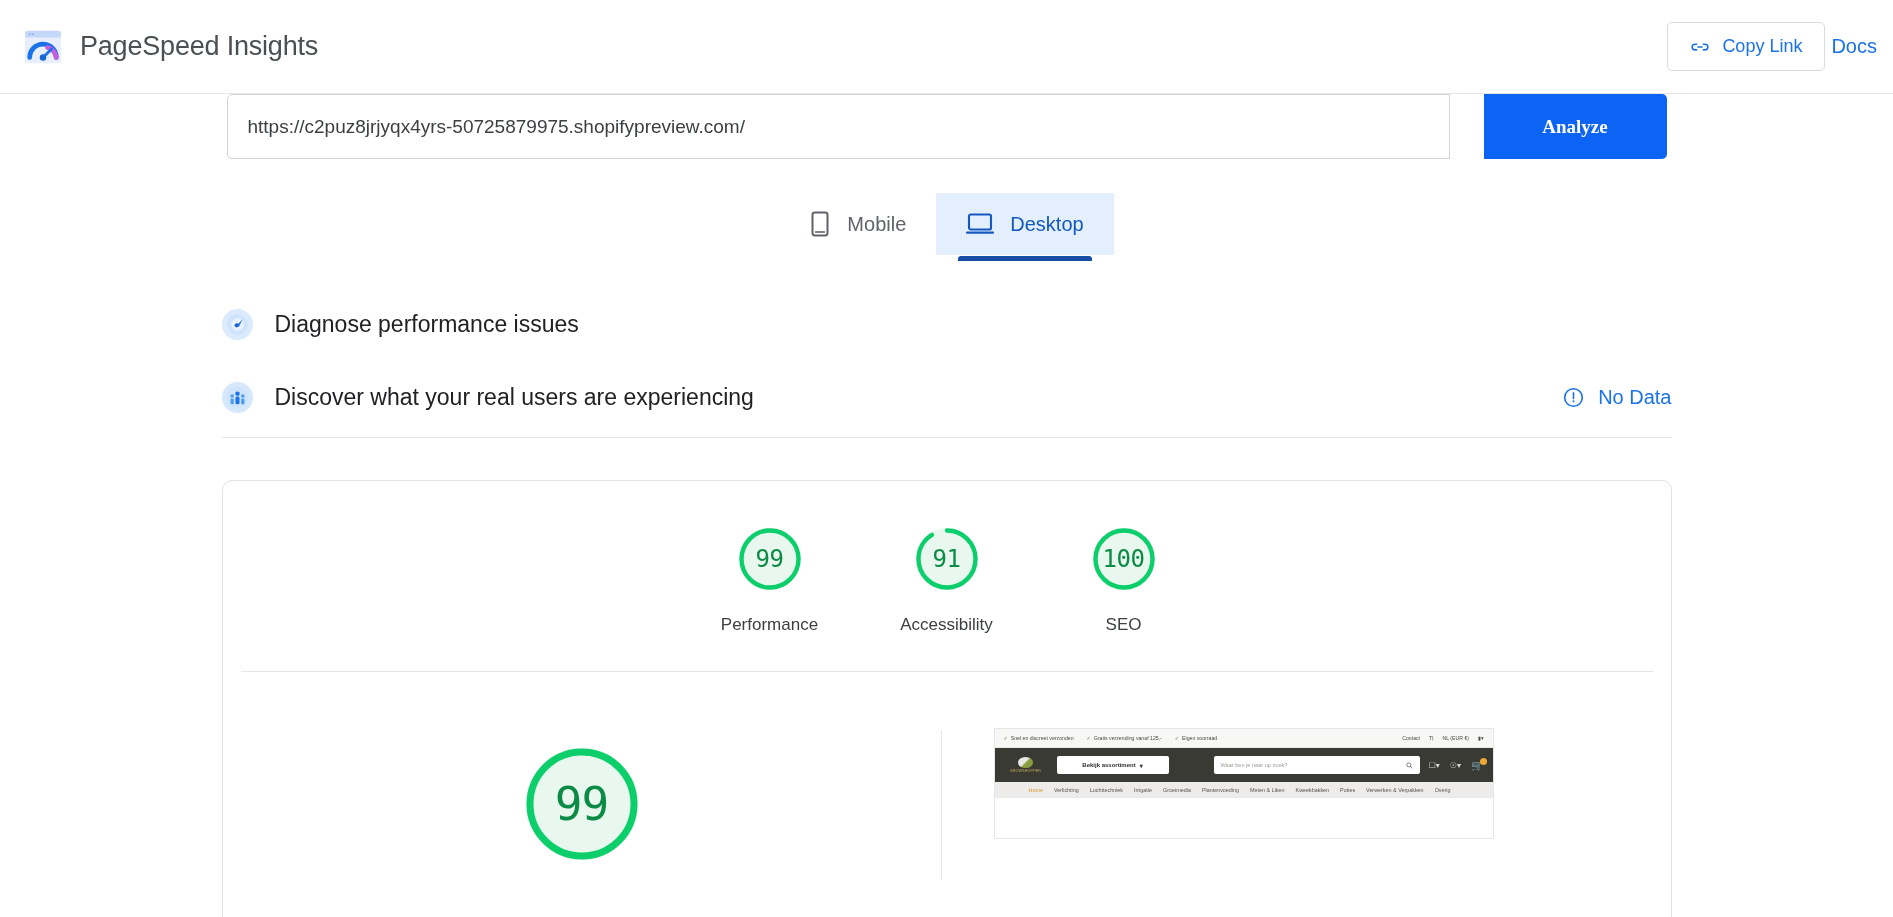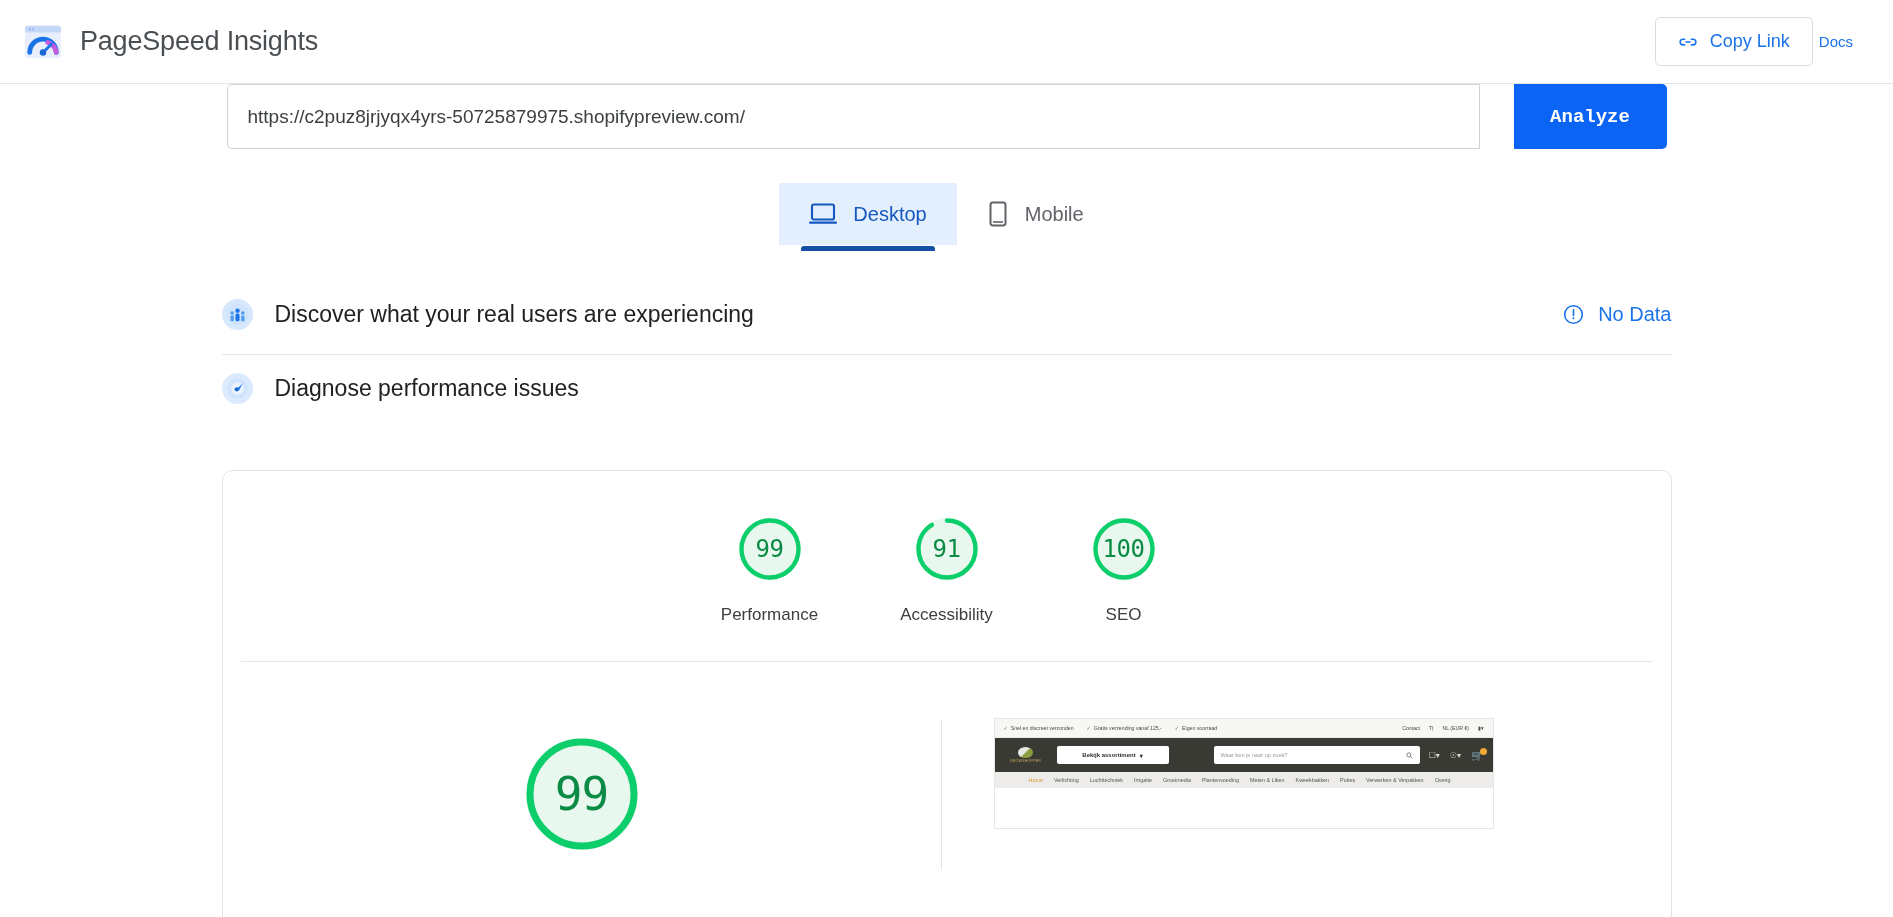--- a/index.html
+++ b/index.html
@@ -7,25 +7,25 @@
     width: 1893px; height: 917px;
     background: #ffffff;
     font-family: "Liberation Sans", sans-serif;
     overflow: hidden;
     color: #202124;
   }
 
   
   .header {
     position: relative;
-    height: 84px;
+    height: 94px;
     display: flex;
     align-items: center;
     justify-content: space-between;
-    padding: 0 34px 0 24px;
+    padding: 0 10px 0 24px;
     background: #fff;
     border-bottom: 1px solid #e4e6e8;
   }
   .brand { display: flex; align-items: center; gap: 18px; }
   .brand-logo { width: 38px; height: 38px; display: block; }
   .brand-title {
     font-size: 27px;
     font-weight: 400;
     color: #4a4f54;
     letter-spacing: -0.2px;
@@ -41,21 +41,21 @@
     background: #fff;
     color: #1a73e8;
     font-size: 18px;
     font-weight: 500;
     cursor: pointer;
     font-family: "Liberation Sans", sans-serif;
     white-space: nowrap;
   }
   .docs-link {
     color: #1a73e8;
-    font-size: 15px;
+    font-size: 20px;
     font-weight: 500;
     text-decoration: none;
     padding: 4px 6px;
     white-space: nowrap;
   }
 
   
   .page { position: relative; }
   .url-row {
     display: flex;
@@ -80,29 +80,29 @@
     width: 100%;
     border: none;
     outline: none;
     font-size: 19px;
     color: #3c4043;
     padding: 0 20px;
     background: transparent;
     font-family: "Liberation Sans", sans-serif;
   }
   .analyze-btn {
-    width: 153px;
+    width: 183px;
     border: none;
     border-radius: 0 5px 5px 0;
     background: #0b64f4;
     color: #fff;
     font-size: 19px;
     font-weight: 700;
     cursor: pointer;
-    font-family: Liberation Mono, monospace;
+    font-family: Liberation Serif, serif;
   }
 
   
   .tabs {
     display: flex;
     justify-content: center;
     margin-top: 34px;
   }
   .tab {
     display: flex;
@@ -344,38 +344,51 @@
 <div class="page">
 
   <div class="url-row">
     <div class="url-wrap">
       <input class="url-input" type="text" value="https://c2puz8jrjyqx4yrs-50725879975.shopifypreview.com/" style="">
     </div>
     <button class="analyze-btn">Analyze</button>
   </div>
 
   <div class="tabs">
+    <button class="tab">
+      <svg width="22" height="26" viewBox="0 0 22 26">
+        <rect x="3.5" y="1.5" width="15" height="23" rx="2.4" fill="none" stroke="#5f6368" stroke-width="2"></rect>
+        <line x1="6" y1="21" x2="16" y2="21" stroke="#5f6368" stroke-width="1.6"></line>
+      </svg>
+      <span class="tab-label">Mobile</span>
+    </button>
+
     <button class="tab active">
       <svg width="28" height="24" viewBox="0 0 28 24">
         <rect x="3" y="2.5" width="22" height="15" rx="1.8" fill="none" stroke="#1558c0" stroke-width="2.1"></rect>
         <line x1="1" y1="20.6" x2="27" y2="20.6" stroke="#1558c0" stroke-width="2.1" stroke-linecap="round"></line>
       </svg>
       <span class="tab-label">Desktop</span>
     </button>
-
-    <button class="tab">
-      <svg width="22" height="26" viewBox="0 0 22 26">
-        <rect x="3.5" y="1.5" width="15" height="23" rx="2.4" fill="none" stroke="#5f6368" stroke-width="2"></rect>
-        <line x1="6" y1="21" x2="16" y2="21" stroke="#5f6368" stroke-width="1.6"></line>
-      </svg>
-      <span class="tab-label">Mobile</span>
-    </button>
   </div>
 
   <div class="content">
+
+    <div class="section-row no-border">
+      <div class="section-left">
+        <svg class="section-icon" viewBox="0 0 32 32">
+          <circle cx="16" cy="16" r="16" fill="#dbeafd"></circle>
+          <circle cx="16" cy="16" r="10.5" fill="#cfe3fc"></circle>
+          <circle cx="16" cy="16" r="6.5" fill="#eaf3fe"></circle>
+          <path d="M15.2 16.8 L21.4 10.6 L17.4 18.2 Z" fill="#1a73e8"></path>
+          <circle cx="15.2" cy="16.8" r="2.2" fill="#1967d2"></circle>
+        </svg>
+        <div class="section-title">Diagnose performance issues</div>
+      </div>
+    </div>
 
     <div class="section-row">
       <div class="section-left">
         <svg class="section-icon" viewBox="0 0 32 32">
           <circle cx="16" cy="16" r="16" fill="#d6e8fb"></circle>
           <circle cx="16" cy="16" r="11" fill="#cfe3fa"></circle>
           <circle cx="16" cy="12" r="2.3" fill="#1a73e8"></circle>
           <rect x="13.9" y="15" width="4.2" height="8" rx="1.6" fill="#1a73e8"></rect>
           <circle cx="10.5" cy="14.4" r="1.8" fill="#4d9bef"></circle>
           <rect x="8.8" y="17" width="3.4" height="6" rx="1.3" fill="#4d9bef"></rect>
@@ -387,33 +400,20 @@
       <div class="no-data">
         <svg width="21" height="21" viewBox="0 0 22 22">
           <circle cx="11" cy="11" r="9.2" fill="none" stroke="#1a73e8" stroke-width="1.7"></circle>
           <line x1="11" y1="6.2" x2="11" y2="12" stroke="#1a73e8" stroke-width="1.7" stroke-linecap="round"></line>
           <circle cx="11" cy="15" r="1.05" fill="#1a73e8"></circle>
         </svg>
         <span>No Data</span>
       </div>
     </div>
 
-    <div class="section-row no-border">
-      <div class="section-left">
-        <svg class="section-icon" viewBox="0 0 32 32">
-          <circle cx="16" cy="16" r="16" fill="#dbeafd"></circle>
-          <circle cx="16" cy="16" r="10.5" fill="#cfe3fc"></circle>
-          <circle cx="16" cy="16" r="6.5" fill="#eaf3fe"></circle>
-          <path d="M15.2 16.8 L21.4 10.6 L17.4 18.2 Z" fill="#1a73e8"></path>
-          <circle cx="15.2" cy="16.8" r="2.2" fill="#1967d2"></circle>
-        </svg>
-        <div class="section-title">Diagnose performance issues</div>
-      </div>
-    </div>
-
     <div class="card">
 
       <div class="gauges">
 
         <div class="gauge-item">
           <div class="ring">
             <svg viewBox="0 0 68 68">
               <circle cx="34" cy="34" r="28.5" fill="#e8f8ee" stroke="#e8f8ee" stroke-width="5"></circle>
               <circle cx="34" cy="34" r="28.5" fill="none" stroke="#0cce6b" stroke-width="4.4" stroke-linecap="round" stroke-dasharray="177.3 179.1" stroke-dashoffset="0"></circle>
             </svg>

